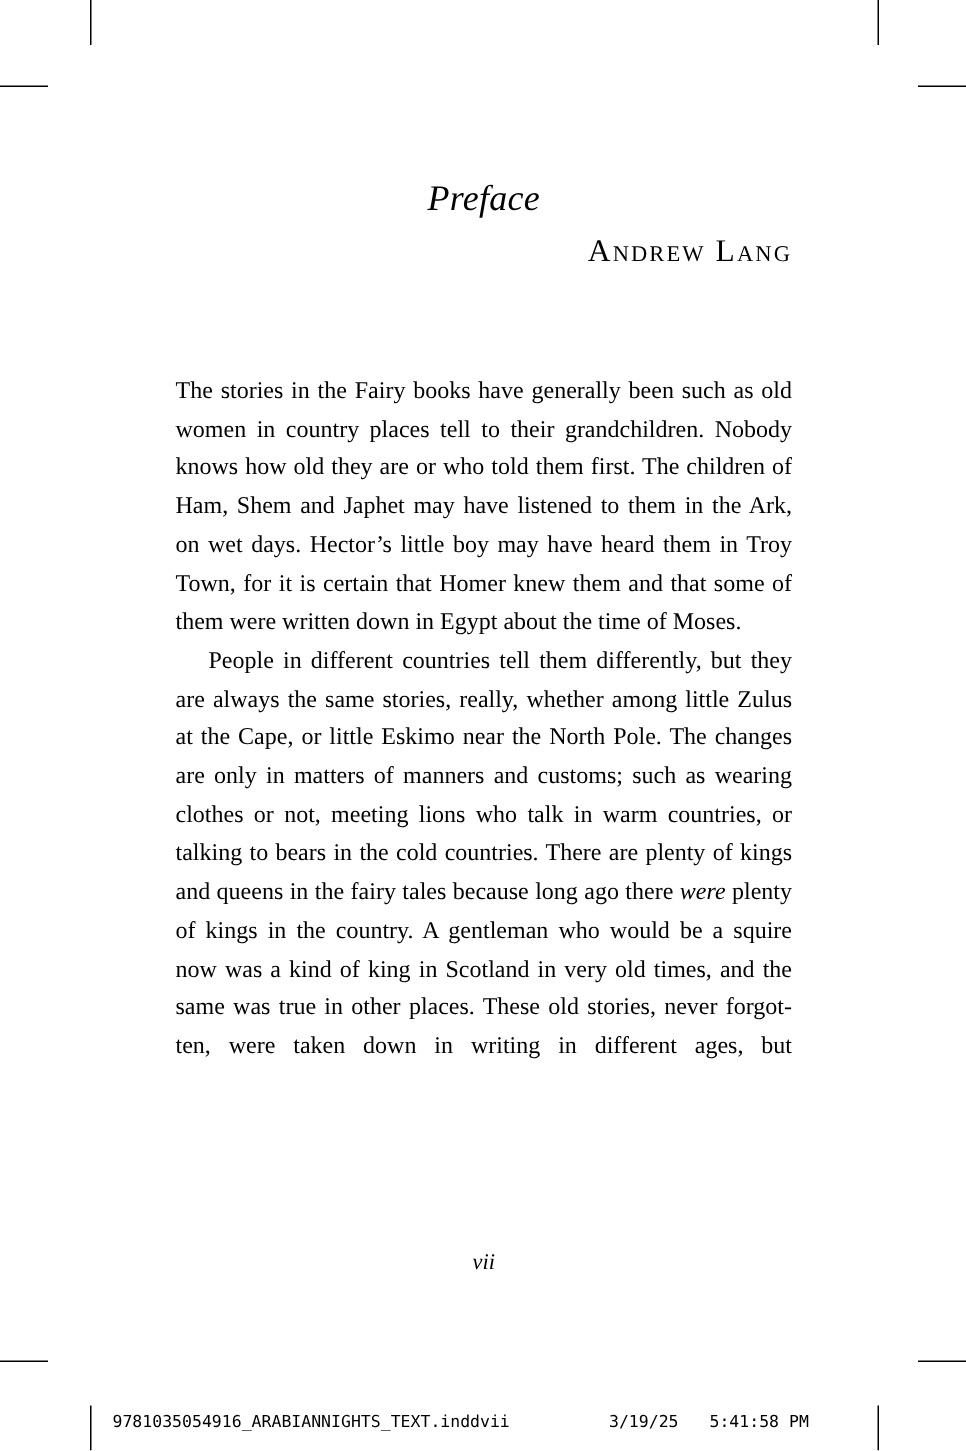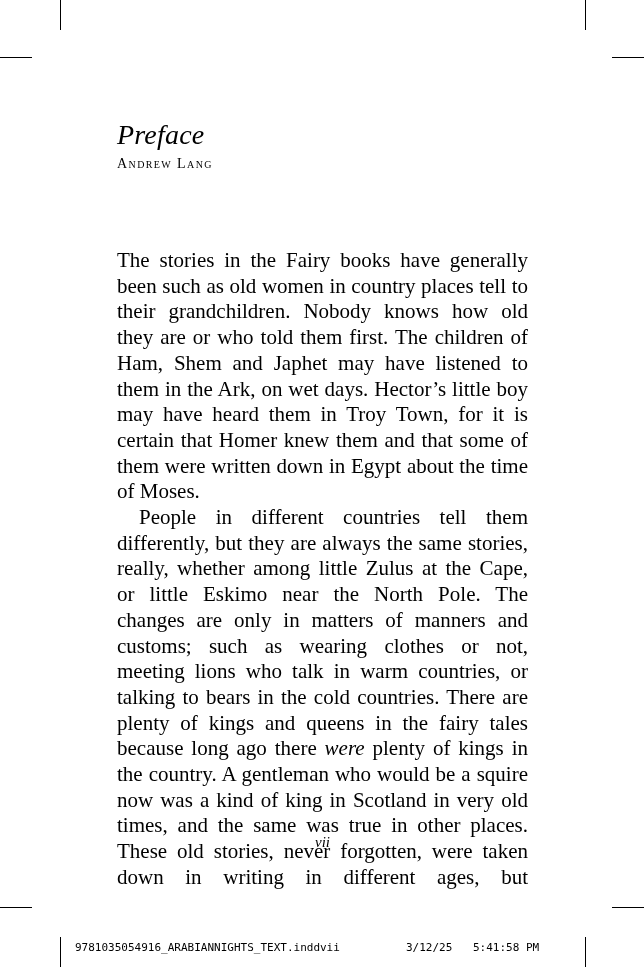--- a/index.html
+++ b/index.html
@@ -40,45 +40,45 @@
     top: 0;
     width: 411px;
     height: 967px;
   }
 
   .chapter-title {
     position: absolute;
     top: 121px;
     left: 0;
     width: 411px;
-    text-align: left;
+    text-align: center;
     font-style: italic;
-    font-size: 28px;
+    font-size: 24px;
     line-height: 1;
     letter-spacing: 0.2px;
   }
 
   .author {
     position: absolute;
     top: 157px;
     left: 0;
     width: 411px;
-    text-align: left;
-    font-size: 14px;
+    text-align: right;
+    font-size: 21px;
     line-height: 1;
     font-variant: small-caps;
     letter-spacing: 1.4px;
   }
 
   .body-text {
     position: absolute;
     top: 248px;
     left: 0;
     width: 411px;
-    font-size: 21px;
+    font-size: 16px;
     line-height: 25.7px;
     text-align: justify;
     text-justify: inter-word;
     hyphens: manual;
   }
   .body-text p {
     margin: 0;
     text-indent: 0;
   }
   .body-text p + p {
@@ -140,15 +140,15 @@
       <p>People in different countries tell them differently, but they are always the same stories, really, whether among little Zulus at the Cape, or little Eskimo near the North Pole. The changes are only in matters of manners and customs; such as wearing clothes or not, meeting lions who talk in warm countries, or talking to bears in the cold countries. There are plenty of kings and queens in the fairy tales because long ago there <em>were</em> plenty of kings in the country. A gentleman who would be a squire now was a kind of king in Scotland in very old times, and the same was true in other places. These old stories, never forgot­ten, were taken down in writing in different ages, but</p>
     </div>
 
   <div class="folio">vii</div>
 
 </div>
 
 <div class="slug">
   <span class="slug-left">9781035054916_ARABIANNIGHTS_TEXT.indd</span>
   <span class="slug-page">vii</span>
-  <span class="slug-date">3/12/25</span>
+  <span class="slug-date">3/19/25</span>
   <span class="slug-time">5:41:58 PM</span>
 </div>
 
 </body></html>

